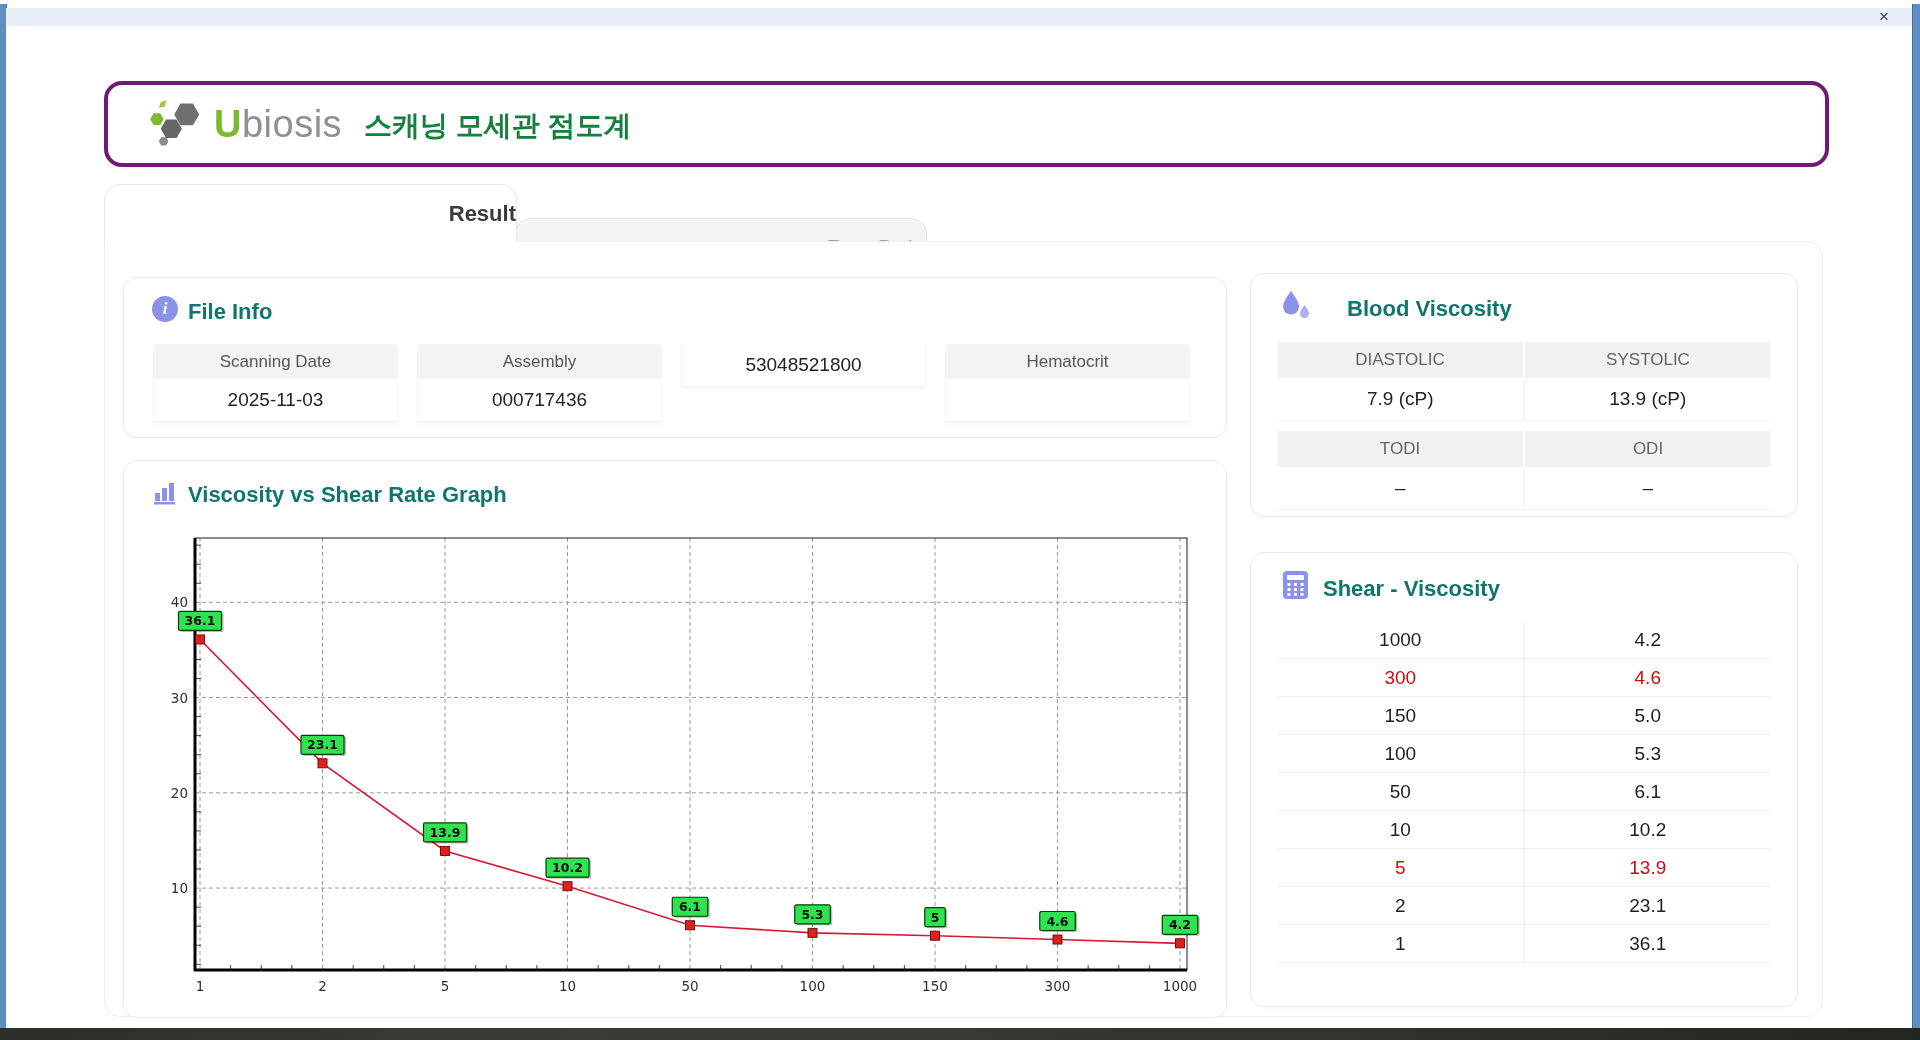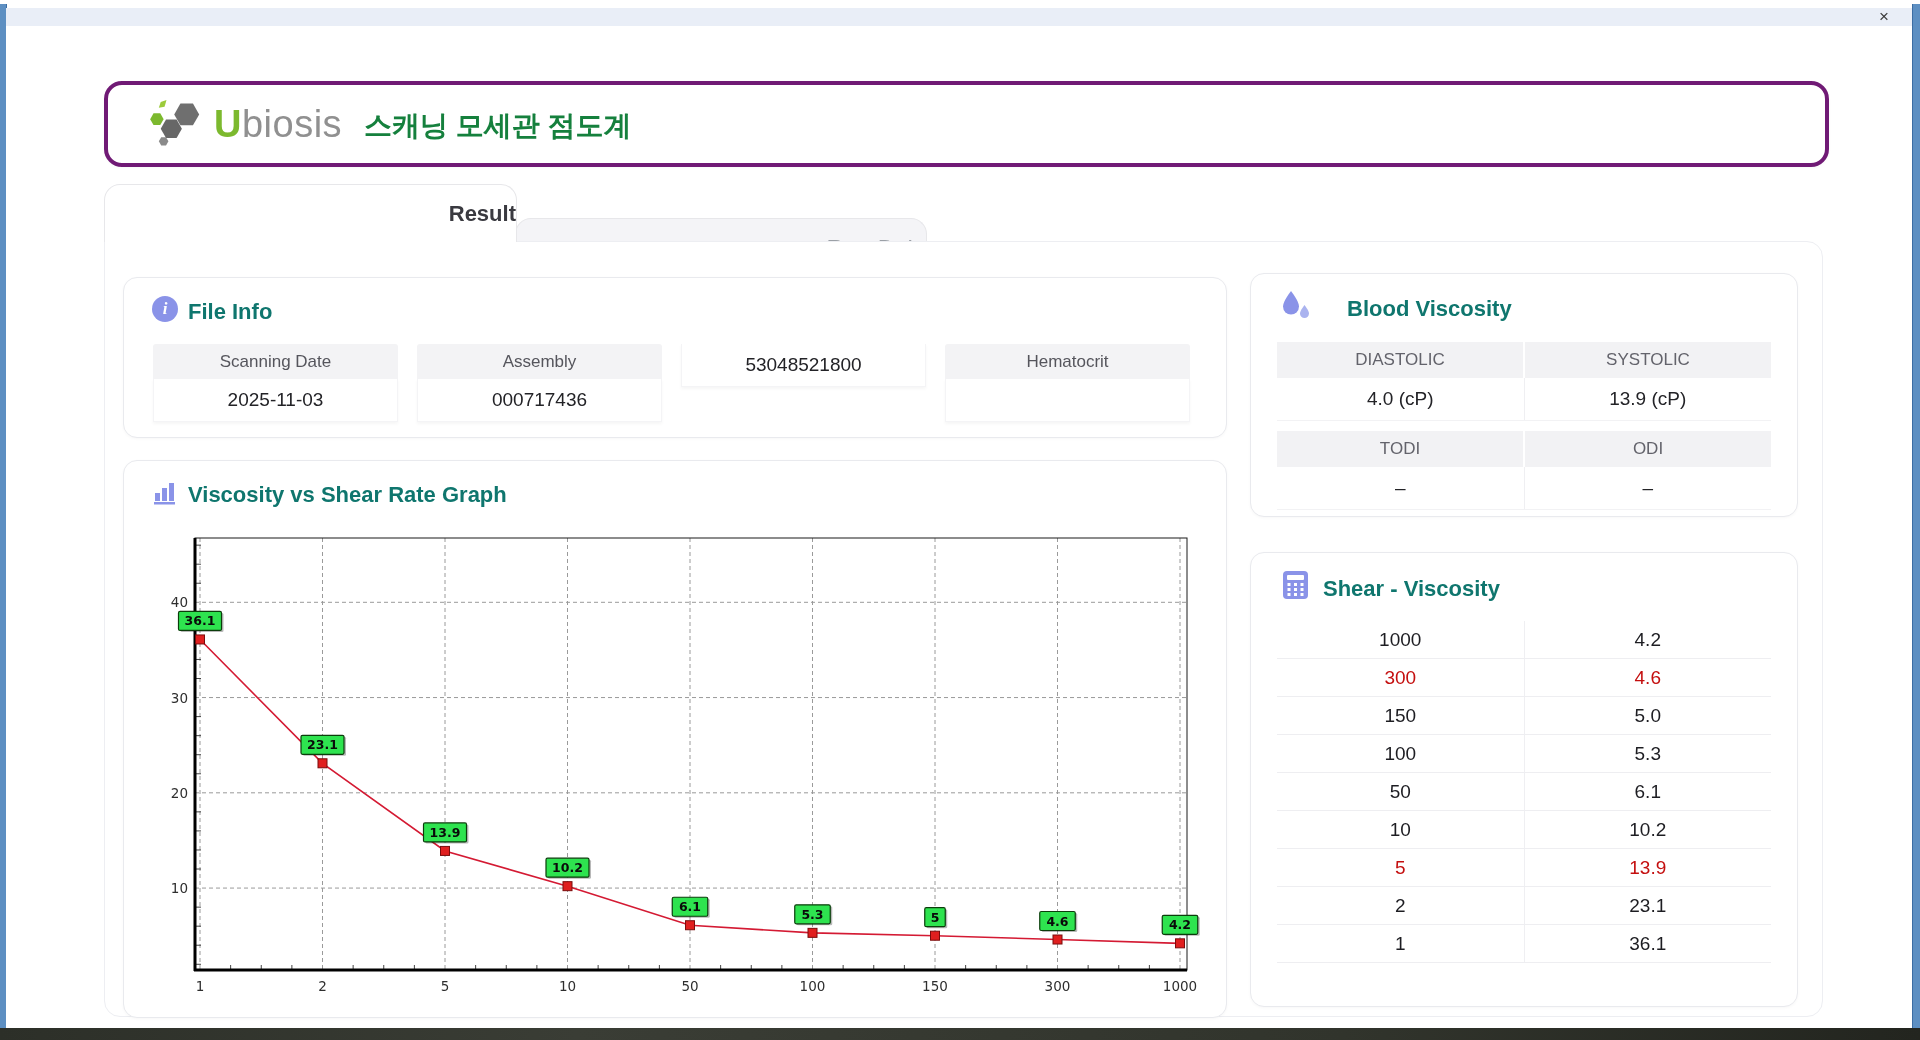--- a/index.html
+++ b/index.html
@@ -250,21 +250,21 @@
         <svg class="ico" style="left:30px;top:16px;width:30px;height:32px;" viewBox="0 0 30 32">
           <path d="M10 1 C10 1 2 11 2 16.5 a8 8 0 0 0 16 0 C18 11 10 1 10 1 Z" fill="#8a93e8"></path>
           <path d="M23.5 15 C23.5 15 19 20.5 19 23.5 a4.5 4.5 0 0 0 9 0 C28 20.5 23.5 15 23.5 15 Z" fill="#aab3ef"></path>
         </svg>
         <div class="card-title" style="left:72px;top:22px;margin-left:24px;">Blood Viscosity</div>
         <div class="mini-head" style="left:26px;top:68px;width:494px;">
           <div>DIASTOLIC</div>
           <div>SYSTOLIC</div>
         </div>
         <div class="mini-val" style="left:26px;top:104px;width:494px;">
-          <div>4.0 (cP)</div>
+          <div>7.9 (cP)</div>
           <div>13.9 (cP)</div>
         </div>
         <div class="mini-head" style="left:26px;top:157px;width:494px;">
           <div>TODI</div>
           <div>ODI</div>
         </div>
         <div class="mini-val" style="left:26px;top:193px;width:494px;">
           <div>–</div>
           <div>–</div>
         </div>

